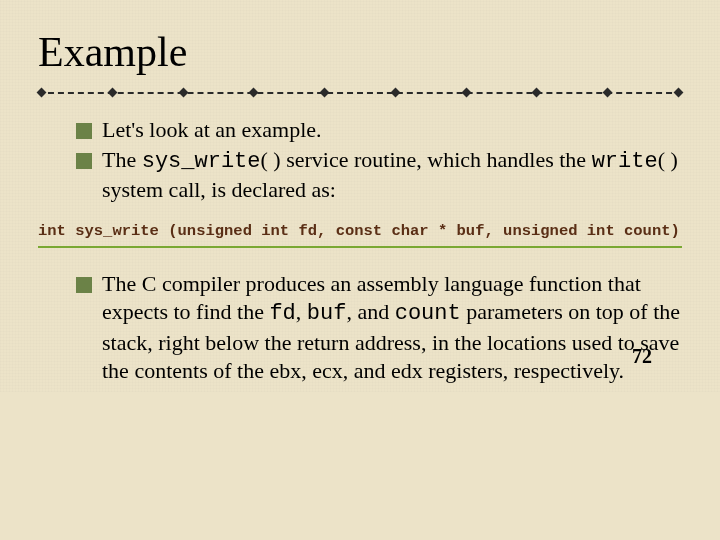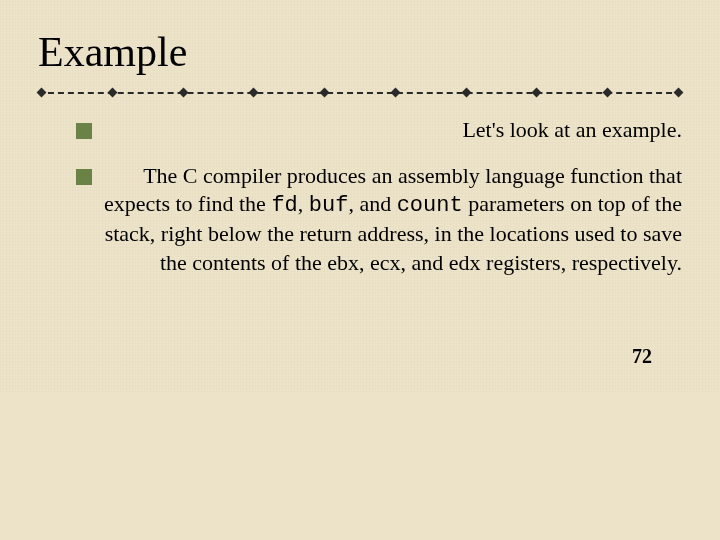--- a/index.html
+++ b/index.html
@@ -77,21 +77,20 @@
   }
   ul.bullets {
     list-style: none;
     margin: 0 0 18px 0;
     padding: 0 0 0 38px;
   }
   ul.bullets > li {
     position: relative;
     margin: 2px 0;
     padding-left: 26px;
-    text-align: right;
   }
   ul.bullets > li::before {
     content: "";
     position: absolute;
     left: 0;
     top: 0.32em;
     width: 16px;
     height: 16px;
     background:
       radial-gradient(circle at 30% 30%, #5a7a2d 0 40%, transparent 41%),
@@ -143,22 +142,26 @@
         <span></span>
     </div>
   </div>
 
   <div class="content">
 
     <ul class="bullets">
       <li>
         <span>Let's look at an example.</span>
       </li>
+      <li>
+        <span>The </span><span class="mono">sys_write</span><span>( ) service routine, which handles the </span><span class="mono">write</span><span>( ) system call, is declared as:</span>
+      </li>
     </ul>
 
+    <div class="code-block">int sys_write (unsigned int fd, const char * buf, unsigned int count)</div>
 
     <ul class="bullets">
       <li>
         <span>The C compiler produces an assembly language function that expects to find the </span><span class="mono">fd</span><span>, </span><span class="mono">buf</span><span>, and </span><span class="mono">count</span><span> parameters on top of the stack, right below the return address, in the locations used to save the contents of the </span><span>ebx</span><span>, </span><span>ecx</span><span>, and </span><span>edx</span><span> registers, respectively.</span>
       </li>
     </ul>
 
   </div>
 
   <div class="page-num">72</div>

